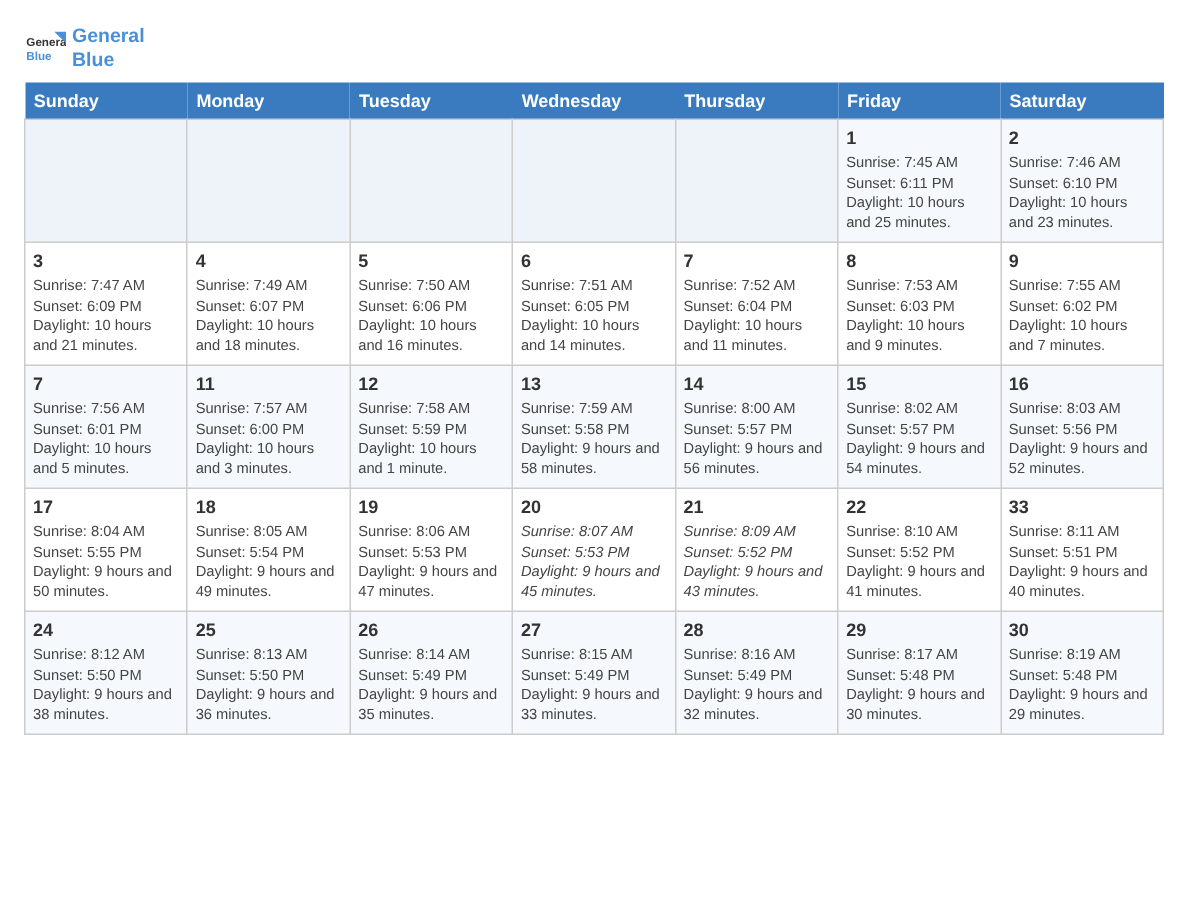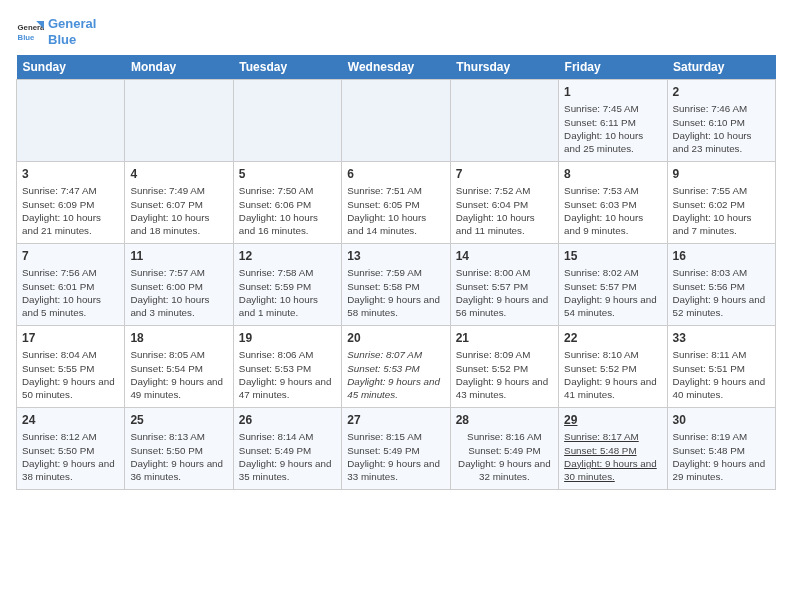--- a/index.html
+++ b/index.html
@@ -245,21 +245,21 @@
 Daylight: 9 hours and 47 minutes.</div>
         </td>
         <td style="background: rgb(255, 255, 255);">
           <div class="day-num">20</div>
           <div class="day-info" style="white-space: pre-line; font-style: italic;">Sunrise: 8:07 AM
 Sunset: 5:53 PM
 Daylight: 9 hours and 45 minutes.</div>
         </td>
         <td style="background: rgb(255, 255, 255);">
           <div class="day-num">21</div>
-          <div class="day-info" style="white-space: pre-line;">Sunrise: 8:09 AM
+          <div class="day-info" style="white-space: pre-line; font-style: italic;">Sunrise: 8:09 AM
 Sunset: 5:52 PM
 Daylight: 9 hours and 43 minutes.</div>
         </td>
         <td style="background: rgb(255, 255, 255); margin-top: 25px;">
           <div class="day-num">22</div>
           <div class="day-info" style="white-space: pre-line;">Sunrise: 8:10 AM
 Sunset: 5:52 PM
 Daylight: 9 hours and 41 minutes.</div>
         </td>
         <td style="background: rgb(255, 255, 255);">
@@ -289,25 +289,25 @@
 Daylight: 9 hours and 35 minutes.</div>
         </td>
         <td style="background: rgb(245, 248, 253);">
           <div class="day-num">27</div>
           <div class="day-info" style="white-space: pre-line;">Sunrise: 8:15 AM
 Sunset: 5:49 PM
 Daylight: 9 hours and 33 minutes.</div>
         </td>
         <td style="background: rgb(245, 248, 253);">
           <div class="day-num">28</div>
-          <div class="day-info" style="white-space: pre-line; text-align: center;">Sunrise: 8:16 AM
+          <div class="day-info" style="white-space: pre-line;">Sunrise: 8:16 AM
 Sunset: 5:49 PM
 Daylight: 9 hours and 32 minutes.</div>
         </td>
-        <td style="background: rgb(245, 248, 253); text-decoration: underline;">
+        <td style="background: rgb(245, 248, 253);">
           <div class="day-num">29</div>
           <div class="day-info" style="white-space: pre-line;">Sunrise: 8:17 AM
 Sunset: 5:48 PM
 Daylight: 9 hours and 30 minutes.</div>
         </td>
         <td style="background: rgb(245, 248, 253);">
           <div class="day-num">30</div>
           <div class="day-info" style="white-space: pre-line;">Sunrise: 8:19 AM
 Sunset: 5:48 PM
 Daylight: 9 hours and 29 minutes.</div>

